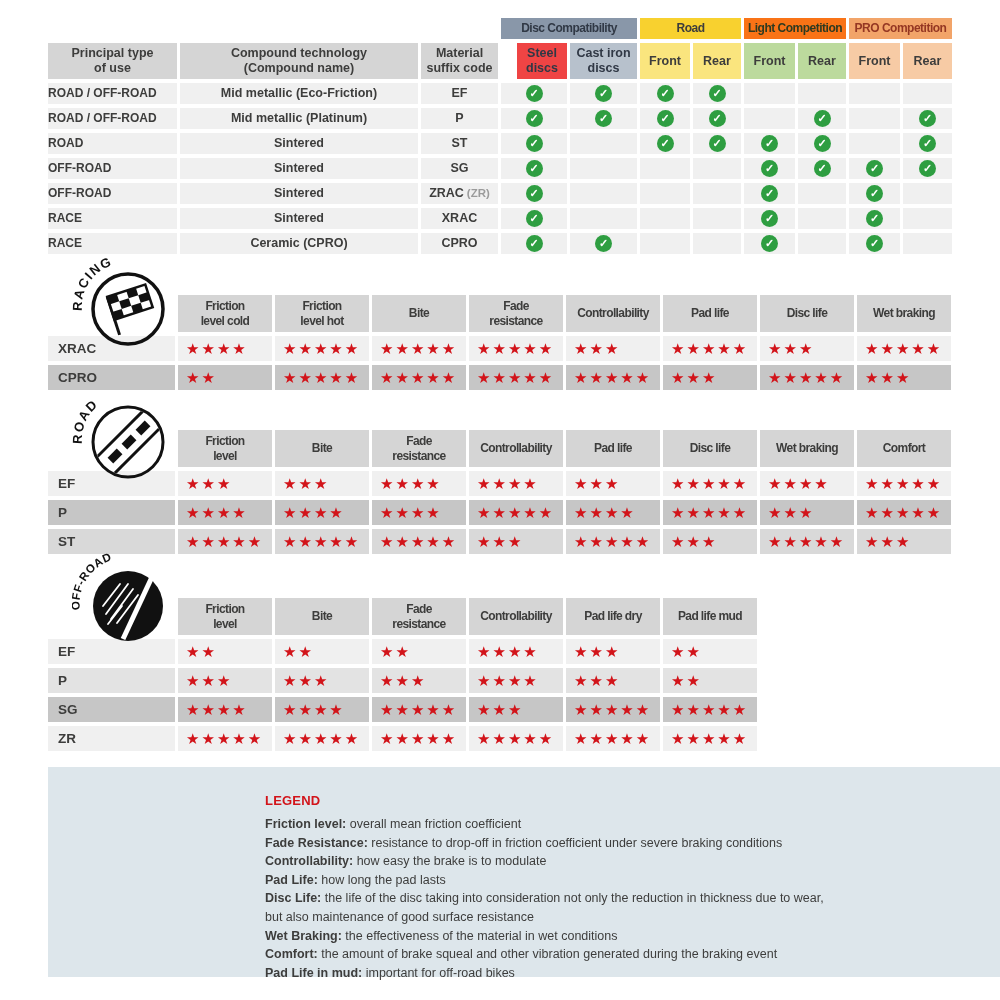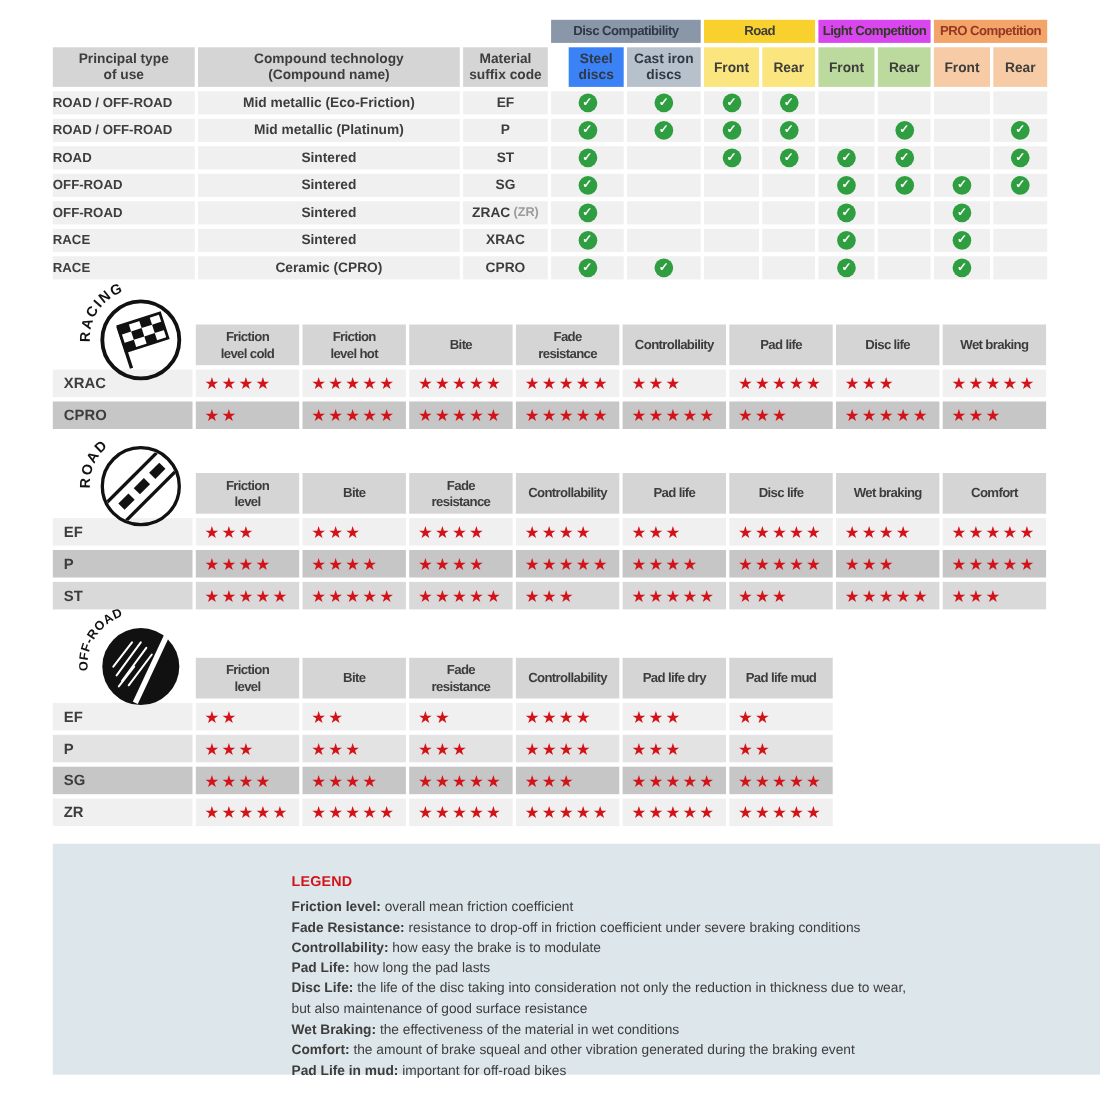--- a/index.html
+++ b/index.html
@@ -36,29 +36,29 @@
 </style>
 </head>
 <body>
 
 <div class="page">
 
   <div class="grid compat">
       <div class="spacer" style="grid-column: 1 / span 3;"></div>
       <div class="cell group-cell" style="grid-column: span 2; background: rgb(137, 151, 169); color: rgb(48, 56, 69);">Disc Compatibility</div>
       <div class="cell group-cell" style="grid-column: span 2; background: rgb(248, 209, 47); color: rgb(61, 61, 60);">Road</div>
-      <div class="cell group-cell" style="grid-column: span 2; background: #d946ef; color: rgb(47, 58, 32); text-align: right;">Light Competition</div>
+      <div class="cell group-cell" style="grid-column: span 2; background: #f97316; color: rgb(47, 58, 32); text-align: right;">Light Competition</div>
       <div class="cell group-cell" style="grid-column: span 2; background: rgb(242, 164, 105); color: rgb(149, 55, 35);">PRO Competition</div>
       <div class="cell hdr">Principal type
 of use</div>
       <div class="cell hdr">Compound technology
 (Compound name)</div>
       <div class="cell hdr">Material
 suffix code</div>
-      <div class="cell" style="background: #3b82f6; color: rgb(48, 56, 69); margin-left: 16px;">Steel
+      <div class="cell" style="background: #ef4444; color: rgb(48, 56, 69); margin-left: 16px;">Steel
 discs</div>
       <div class="cell" style="background: rgb(183, 193, 204); color: rgb(48, 56, 69);">Cast iron
 discs</div>
       <div class="cell" style="background: rgb(250, 229, 126); color: rgb(61, 61, 60);">Front</div>
       <div class="cell" style="background: rgb(250, 229, 126); color: rgb(61, 61, 60);">Rear</div>
       <div class="cell" style="background: rgb(188, 218, 157); color: rgb(61, 61, 60);">Front</div>
       <div class="cell" style="background: rgb(188, 218, 157); color: rgb(61, 61, 60);">Rear</div>
       <div class="cell" style="background: rgb(247, 203, 165); color: rgb(61, 61, 60);">Front</div>
       <div class="cell" style="background: rgb(247, 203, 165); color: rgb(61, 61, 60);">Rear</div>
       <div class="cell left">ROAD / OFF-ROAD</div>

